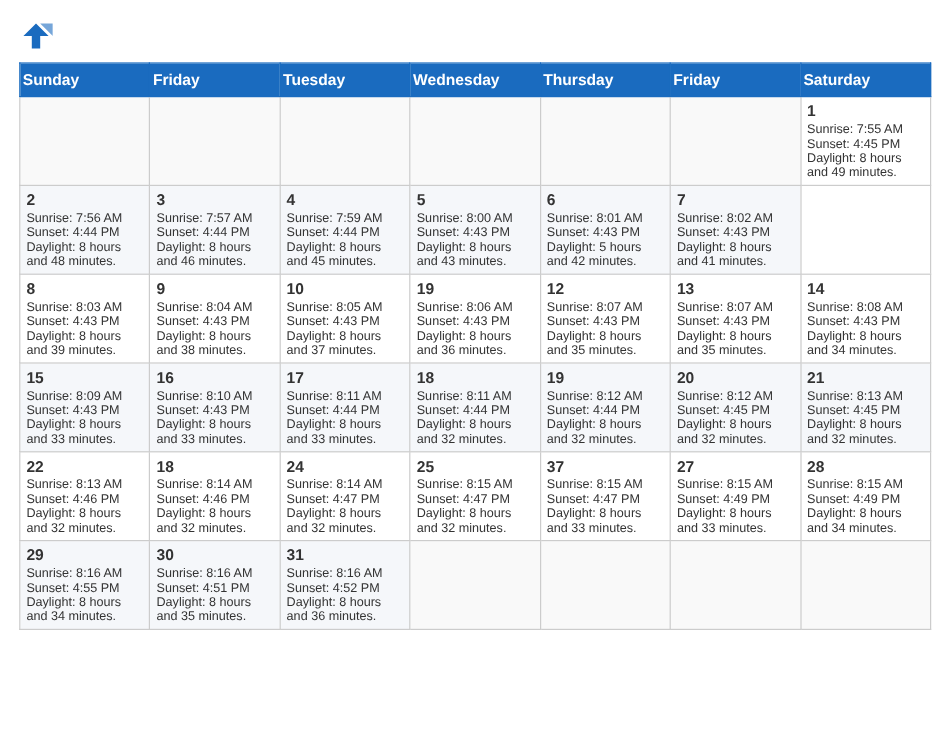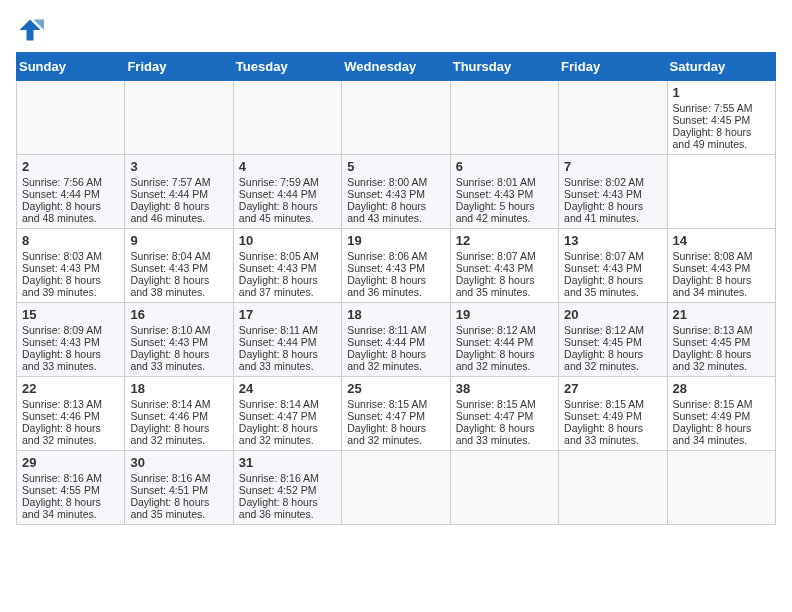--- a/index.html
+++ b/index.html
@@ -229,21 +229,21 @@
           <span>Sunset: 4:46 PM</span><br>
           <span>Daylight: 8 hours and 32 minutes.</span></td>
         <td><span class="day-num">24</span>
           <span>Sunrise: 8:14 AM</span><br>
           <span>Sunset: 4:47 PM</span><br>
           <span>Daylight: 8 hours and 32 minutes.</span></td>
         <td><span class="day-num">25</span>
           <span>Sunrise: 8:15 AM</span><br>
           <span>Sunset: 4:47 PM</span><br>
           <span>Daylight: 8 hours and 32 minutes.</span></td>
-        <td><span class="day-num">38</span>
+        <td><span class="day-num">37</span>
           <span>Sunrise: 8:15 AM</span><br>
           <span>Sunset: 4:47 PM</span><br>
           <span>Daylight: 8 hours and 33 minutes.</span></td>
         <td><span class="day-num">27</span>
           <span>Sunrise: 8:15 AM</span><br>
           <span>Sunset: 4:49 PM</span><br>
           <span>Daylight: 8 hours and 33 minutes.</span></td>
         <td><span class="day-num">28</span>
           <span>Sunrise: 8:15 AM</span><br>
           <span>Sunset: 4:49 PM</span><br>

